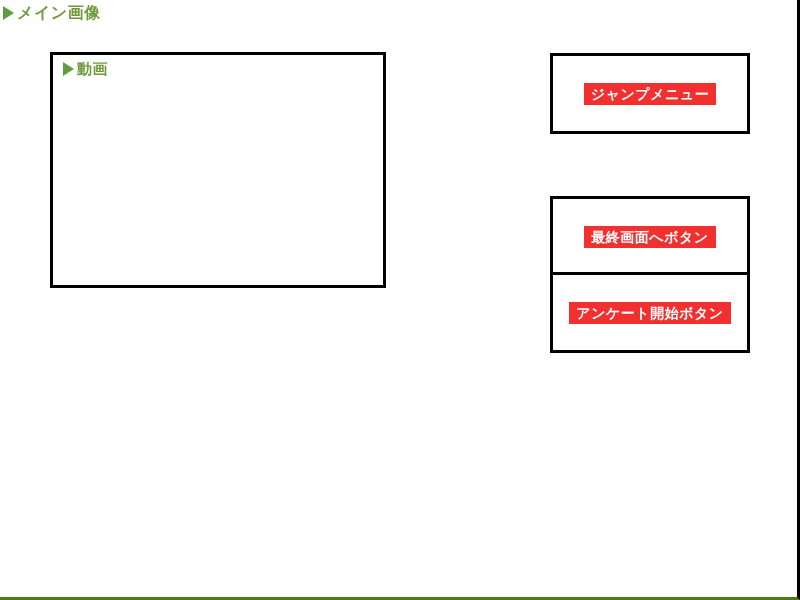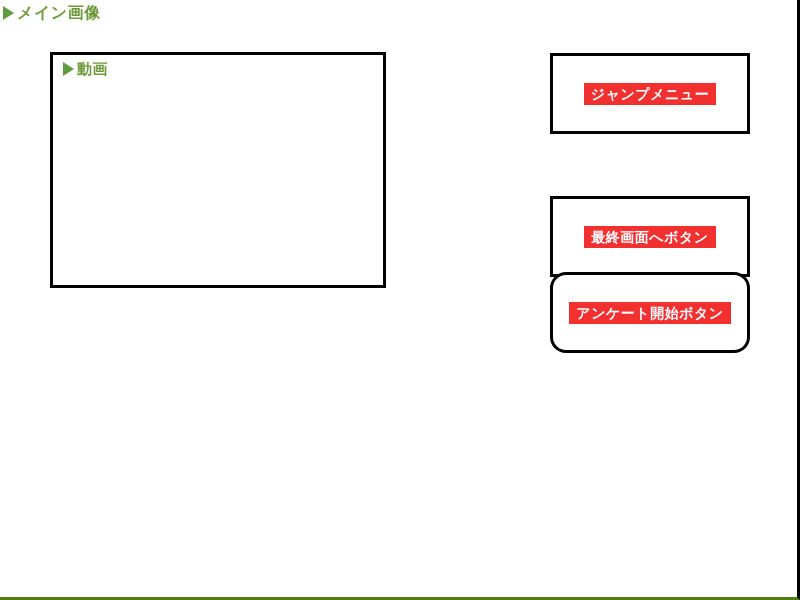--- a/index.html
+++ b/index.html
@@ -90,21 +90,21 @@
     border: 3px solid #000000;
     background: #ffffff;
     box-sizing: border-box;
     display: flex;
     align-items: center;
     justify-content: center;
   }
 
   #panel-jump-menu   { top: 53px;  }
   #panel-final-screen{ top: 172px; margin-top: 24px; }
-  #panel-survey-start{ top: 272px; border-radius: 16px; }
+  #panel-survey-start{ top: 272px; }
 
   .red-button {
     display: inline-block;
     background: #f23030;
     color: #ffffff;
     font-weight: bold;
     font-size: 14px;
     line-height: 18px;
     padding: 2px 7px;
     white-space: nowrap;

